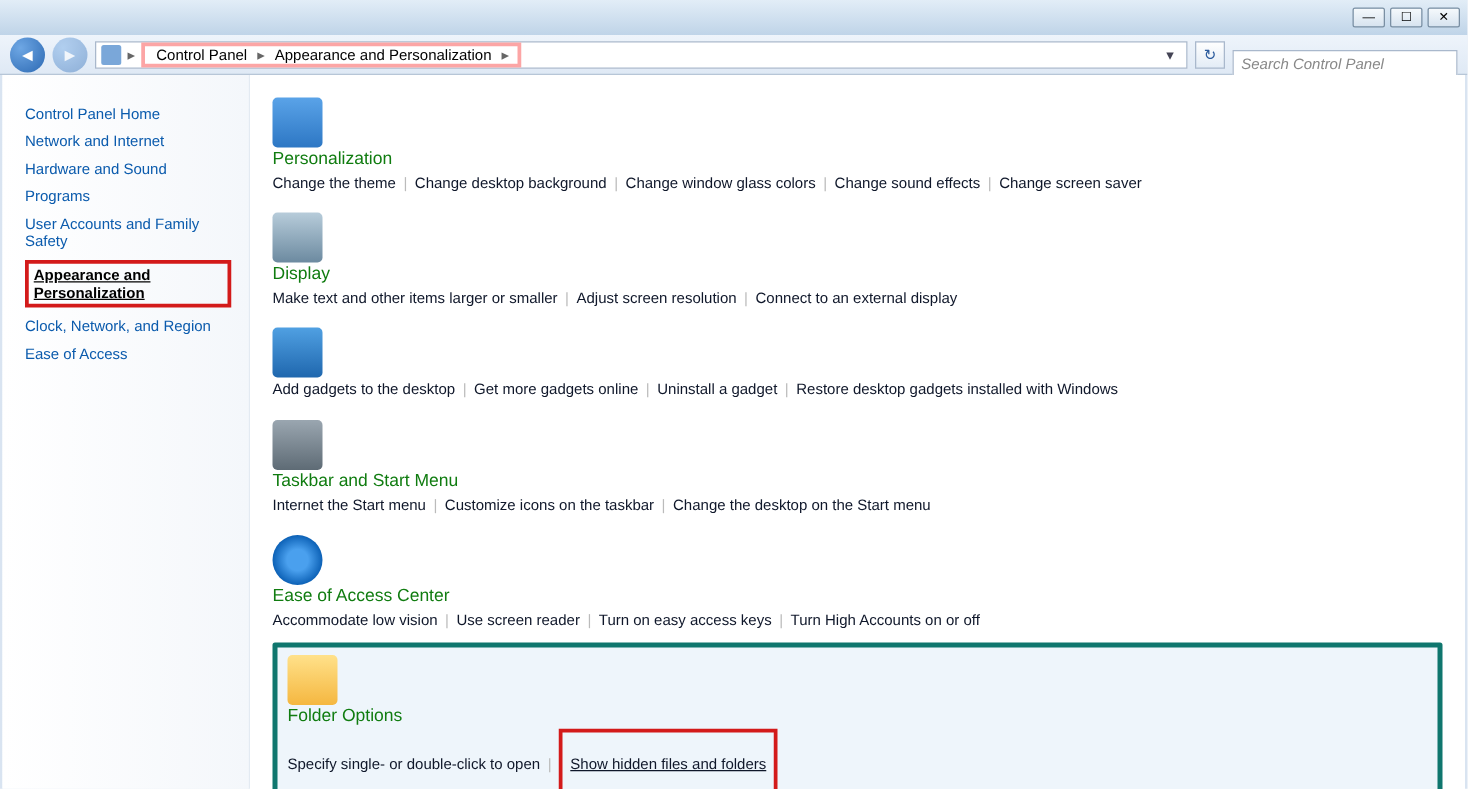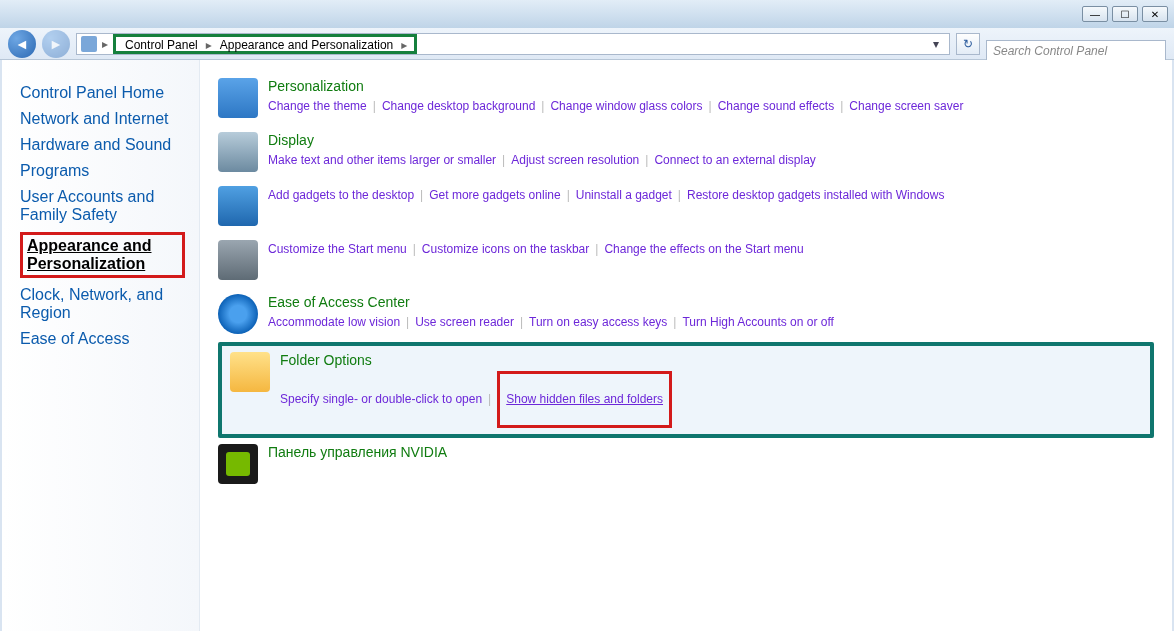--- a/index.html
+++ b/index.html
@@ -77,54 +77,55 @@
   height: calc(631px - 60px);
   background:#fff;
   margin: 0 2px;
 }
 .sidebar {
   width: 198px;
   background: linear-gradient(to right, #fff, #f4f7fb);
   border-right:1px solid #e3eaf2;
   padding: 18px 14px 14px 18px;
 }
-.sidebar a, .sidebar div.link { color:#0b5bad; display:block; margin: 4px 0; padding:2px 0; font-size:16px; text-decoration:none; }
+.sidebar a, .sidebar div.link { color:#0b5bad; display:block; margin: 4px 0; padding:2px 0; font-size:12px; text-decoration:none; }
 .sidebar .home { color:#1a50a0; margin-bottom: 12px; }
 .sidebar .current { color:#000; font-weight:bold; }
 .content {
   flex:1;
   padding: 12px 18px;
   overflow-y:auto;
   background:#fff;
 }
 .category {
   display:flex;
   align-items:flex-start;
   padding: 6px 0 8px 0;
+  flex-direction: column;
 }
 .cat-icon {
   width:40px; height:40px; flex:none; margin-right:10px;
   border-radius:4px;
 }
 .cat-body { flex:1; }
 .cat-title { color:#107c10; font-size:14px; margin-bottom:3px; }
 .tasks { line-height: 1.6; }
-.task-link { color:#6d28d9; }
+.task-link { color:#0f172a; }
 .task-sep { color:#bbb; margin: 0 6px; }
 .category.selected {
   background:#eef5fb;
   border:4px solid #0f766e;
   border-radius:2px;
   padding:6px 8px;
 }
 .underlined { text-decoration: underline; }
 .red-box-bc {
-  border: 3px solid #15803d;
+  border: 3px solid #fca5a5;
   padding: 1px 4px;
-  display:flex; align-items:flex-start;
+  display:flex; align-items:center;
   height:100%;
 }
 .red-box {
   border: 3px solid #d31a1a;
   display:inline-block;
 }
 
 .ic-personalization{background:linear-gradient(#5aa3e8,#2d77c4);}
 .ic-display{background:linear-gradient(#b7ccda,#6c8aa0);}
 .ic-gadgets{background:linear-gradient(#50a0e2,#1f67ae);}
@@ -197,21 +198,22 @@
         </div>
         <div class="category">
           <div class="cat-icon ic-gadgets"></div>
           <div class="cat-body">
             <div class="tasks"><span class="task-link">Add gadgets to the desktop</span><span class="task-sep">|</span><span class="task-link">Get more gadgets online</span><span class="task-sep">|</span><span class="task-link">Uninstall a gadget</span><span class="task-sep">|</span><span class="task-link">Restore desktop gadgets installed with Windows</span></div>
           </div>
         </div>
         <div class="category">
           <div class="cat-icon ic-taskbar"></div>
           <div class="cat-body">
-            <div class="tasks"><span class="task-link">Customize the Start menu</span><span class="task-sep">|</span><span class="task-link">Customize icons on the taskbar</span><span class="task-sep">|</span><span class="task-link">Change the effects on the Start menu</span></div>
+            <div class="cat-title">Taskbar and Start Menu</div>
+            <div class="tasks"><span class="task-link">Internet the Start menu</span><span class="task-sep">|</span><span class="task-link">Customize icons on the taskbar</span><span class="task-sep">|</span><span class="task-link">Change the desktop on the Start menu</span></div>
           </div>
         </div>
         <div class="category">
           <div class="cat-icon ic-ease"></div>
           <div class="cat-body">
             <div class="cat-title">Ease of Access Center</div>
             <div class="tasks"><span class="task-link">Accommodate low vision</span><span class="task-sep">|</span><span class="task-link">Use screen reader</span><span class="task-sep">|</span><span class="task-link">Turn on easy access keys</span><span class="task-sep">|</span><span class="task-link">Turn High Accounts on or off</span></div>
           </div>
         </div>
         <div class="category selected">

